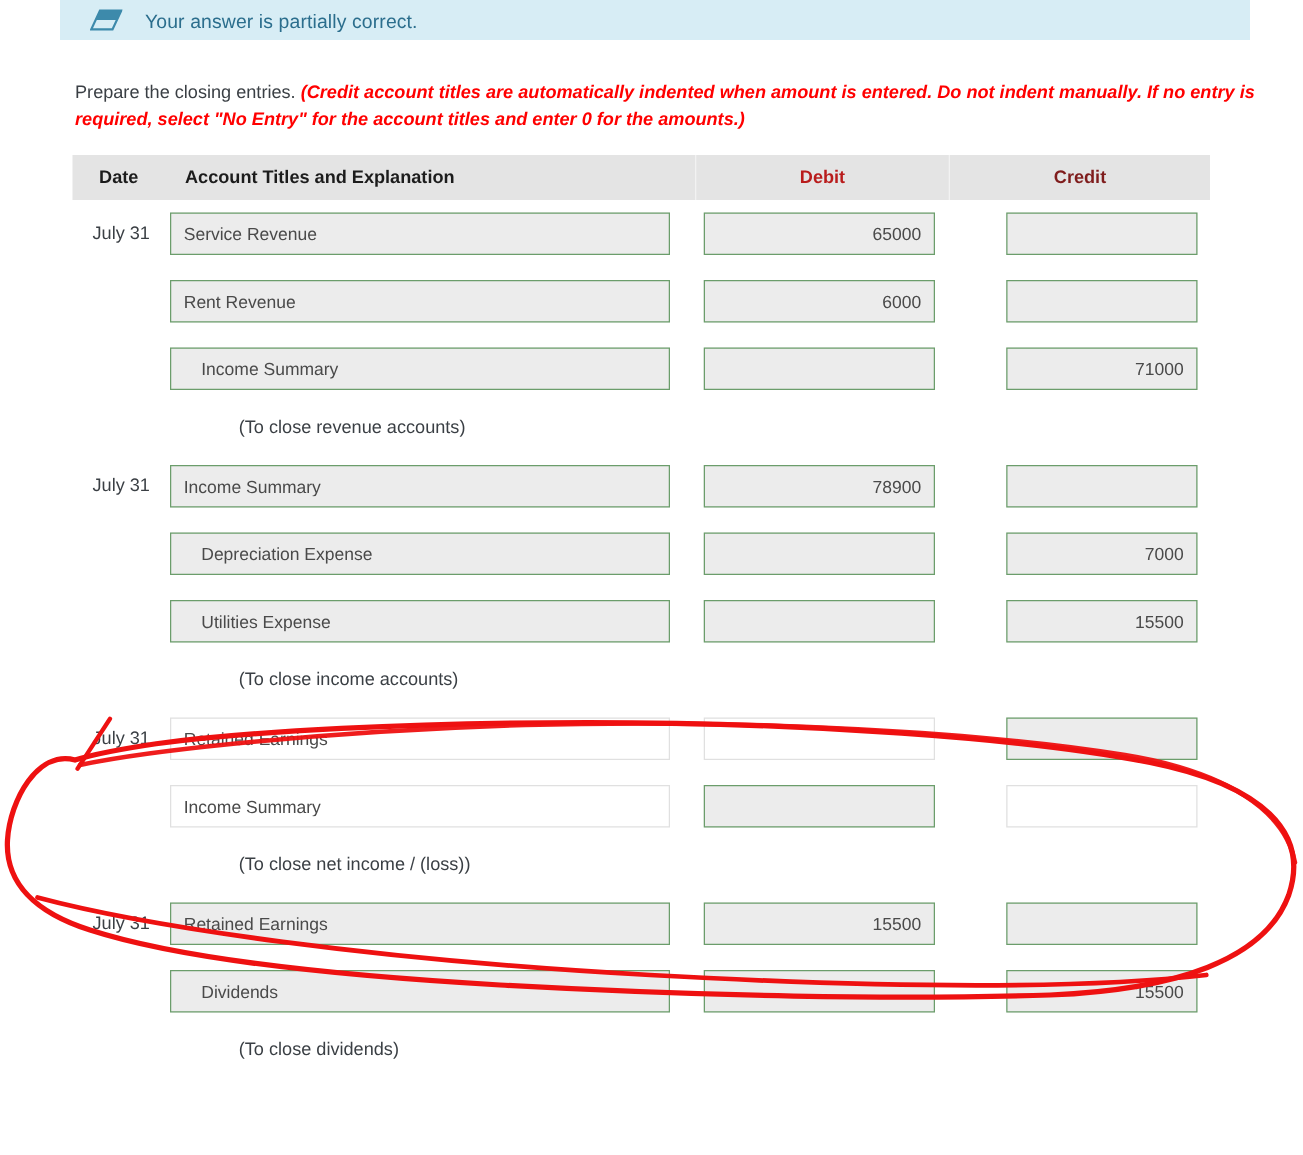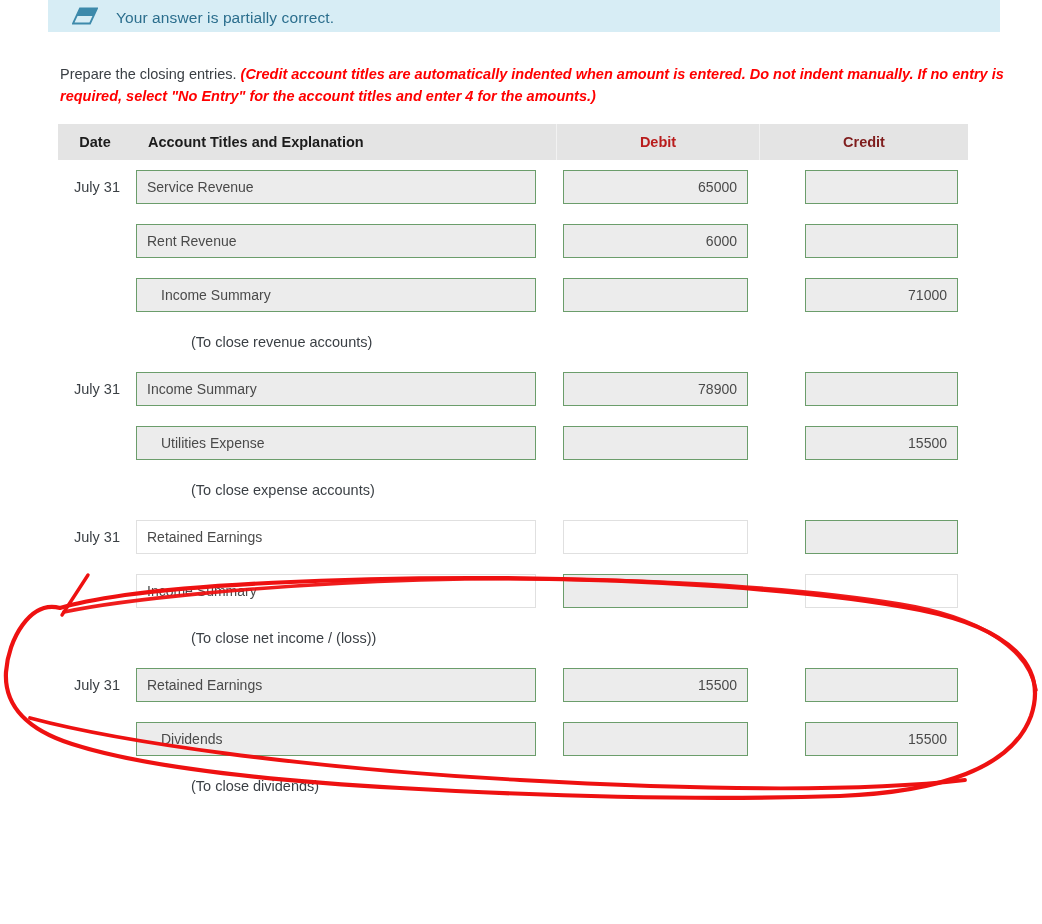--- a/index.html
+++ b/index.html
@@ -165,21 +165,21 @@
 
   <div class="alert-banner">
     <svg class="alert-icon" viewBox="0 0 26 18">
       <polygon points="8,1.5 25,1.5 18,16.5 1,16.5" fill="none" stroke="#3d8aab" stroke-width="1.8"></polygon>
       <polygon points="8,1.5 25,1.5 21.5,9 4.5,9" fill="#3d8aab"></polygon>
     </svg>
     <span class="alert-text">Your answer is partially correct.</span>
   </div>
 
   <div class="instructions">
-    <span>Prepare the closing entries. </span><span class="req">(Credit account titles are automatically indented when amount is entered. Do not indent manually. If no entry is required, select "No Entry" for the account titles and enter 4 for the amounts.)</span>
+    <span>Prepare the closing entries. </span><span class="req">(Credit account titles are automatically indented when amount is entered. Do not indent manually. If no entry is required, select "No Entry" for the account titles and enter 0 for the amounts.)</span>
   </div>
 
   <div class="journal">
     <div class="jhead">
       <div class="c-date">Date</div>
       <div class="c-acct">Account Titles and Explanation</div>
       <div class="c-debit">Debit</div>
       <div class="c-credit">Credit</div>
     </div>
     <div id="entries-container">
@@ -206,27 +206,33 @@
           <div class="memo-text">(To close revenue accounts)</div>
         </div>
         <div class="jrow">
           <div class="c-date">July 31</div>
           <div class="cell-acct"><input type="text" class="fld acct" value="Income Summary" style=""></div>
           <div class="cell-amt"><input type="text" class="fld amt" value="78900" style=""></div>
           <div class="cell-amt credit"><input type="text" class="fld amt" value="" style=""></div>
         </div>
         <div class="jrow">
           <div class="c-date"></div>
+          <div class="cell-acct"><input type="text" class="fld acct indent" value="Depreciation Expense" style=""></div>
+          <div class="cell-amt"><input type="text" class="fld amt" value="" style=""></div>
+          <div class="cell-amt credit"><input type="text" class="fld amt" value="7000" style=""></div>
+        </div>
+        <div class="jrow">
+          <div class="c-date"></div>
           <div class="cell-acct"><input type="text" class="fld acct indent" value="Utilities Expense" style=""></div>
           <div class="cell-amt"><input type="text" class="fld amt" value="" style=""></div>
           <div class="cell-amt credit"><input type="text" class="fld amt" value="15500" style=""></div>
         </div>
         <div class="memo">
           <div class="spacer"></div>
-          <div class="memo-text">(To close expense accounts)</div>
+          <div class="memo-text">(To close income accounts)</div>
         </div>
         <div class="jrow">
           <div class="c-date">July 31</div>
           <div class="cell-acct"><input type="text" class="fld acct blank" value="Retained Earnings" style=""></div>
           <div class="cell-amt"><input type="text" class="fld amt blank" value="" style=""></div>
           <div class="cell-amt credit"><input type="text" class="fld amt" value="" style=""></div>
         </div>
         <div class="jrow">
           <div class="c-date"></div>
           <div class="cell-acct"><input type="text" class="fld acct blank" value="Income Summary" style=""></div>

